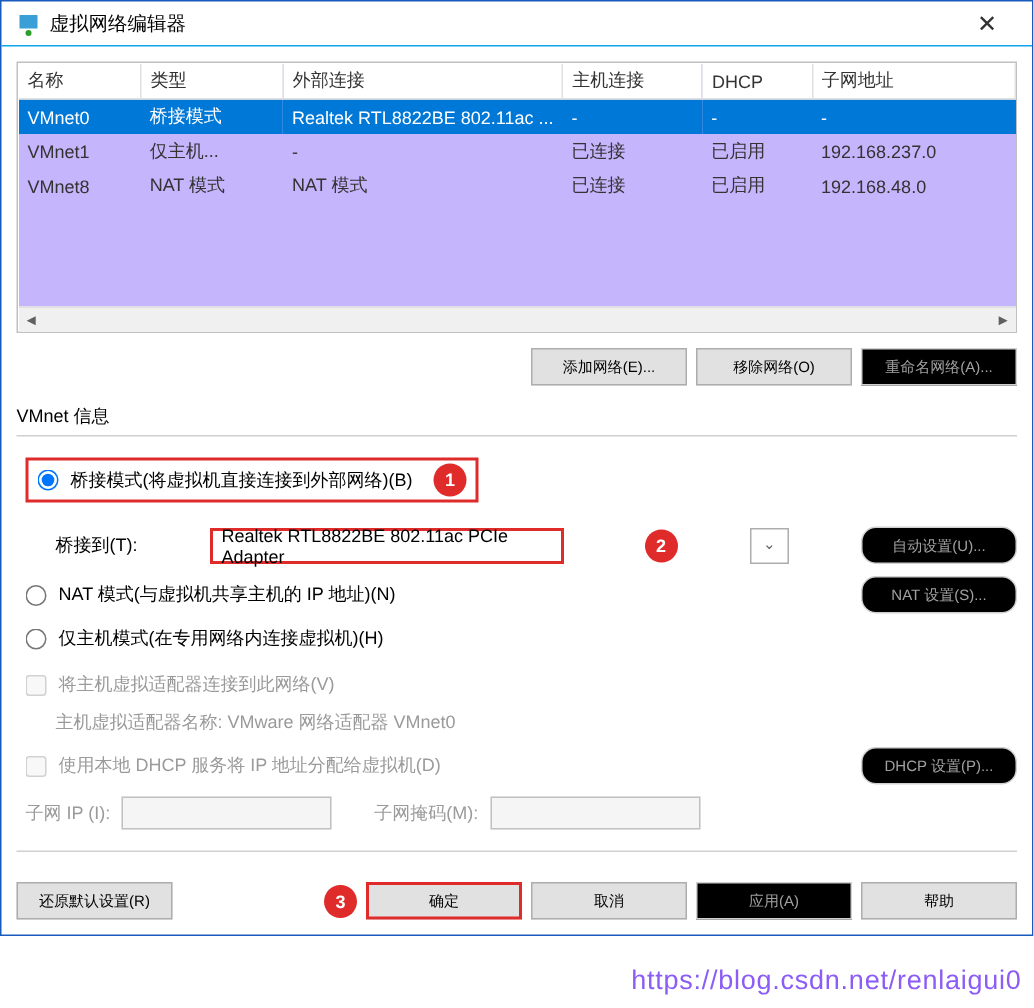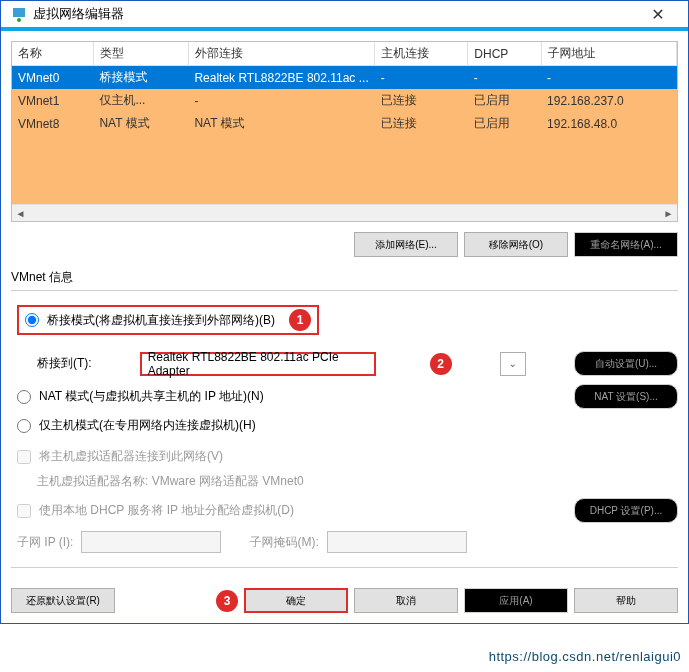--- a/index.html
+++ b/index.html
@@ -7,37 +7,37 @@
   font-family: "Microsoft YaHei", "Segoe UI", Tahoma, sans-serif;
   font-size: 12px;
   background: #fff;
   width: 689px;
   height: 672px;
   color: #000;
 }
 .window { border: 1px solid #185abd; }
 .titlebar {
   display: flex; align-items: center; justify-content: space-between;
-  padding: 6px 10px; height: 30px; border-bottom: 4px solid #0ea5e9;
+  padding: 6px 10px; height: 30px; border-bottom: 1px solid #0ea5e9;
 }
 .titlebar-left { display: flex; align-items: center; gap: 6px; }
 .title-icon { width: 16px; height: 16px; }
 .title-text { font-size: 13px; }
 .close-btn { width: 40px; text-align: center; font-size: 16px; color: #333; cursor: pointer; }
 .content { padding: 10px; }
 .table-wrap { border: 1px solid #c0c0c0; overflow: auto; position: relative; }
 table { width: 100%; border-collapse: collapse; font-size: 12px; }
 thead th {
   text-align: left; padding: 3px 6px; background: #fff;
   border-right: 1px solid #e0e0e0; border-bottom: 1px solid #e0e0e0;
   font-weight: normal; color: #333;
 }
 tbody td { padding: 3px 6px; color: #333; white-space: nowrap; }
 tbody tr.selected td { background: #0078d7; color: #fff; }
-.table-body-area { height: 162px; background: #fdba74; }
+.table-body-area { height: 162px; background: #c4b5fd; }
 .scroll-row {
   display: flex; justify-content: space-between; height: 17px;
   background: #f0f0f0; border-top: 1px solid #e0e0e0;
 }
 .scroll-btn { width: 17px; text-align: center; color: #606060; font-size: 10px; line-height: 17px; }
 .btn-row { display: flex; justify-content: flex-end; gap: 6px; margin-top: 10px; }
 button.btn {
   min-width: 104px; height: 25px; font-size: 10px;
   background: #e1e1e1; border: 1px solid #adadad; cursor: pointer;
   padding: 0 10px;
@@ -66,22 +66,22 @@
   padding: 10px;
 }
 .footer-right { display: flex; gap: 6px; align-items: center; }
 .highlight-red { border: 2px solid #e02b2b !important; }
 .circ {
   width: 22px; height: 22px; border-radius: 50%; background: #e02b2b;
   color: #fff; font-size: 12px; font-weight: bold; display: inline-flex;
   align-items: center; justify-content: center; margin-left: 6px;
 }
 .watermark {
-  position: absolute; bottom: 8px; right: 8px; color: #0c4a6e;
-  font-size: 13px; letter-spacing: 0.5px; pointer-events: none;
+  position: absolute; bottom: 8px; right: 8px; color: #8b5cf6;
+  font-size: 18px; letter-spacing: 0.5px; pointer-events: none;
 }
 .label-muted { color: #9a9a9a; }
 .float-btn { min-width: 104px; border-radius: 10px; }
 </style>
 </head>
 <body>
 
 <div class="window">
   <div class="titlebar">
     <div class="titlebar-left">

